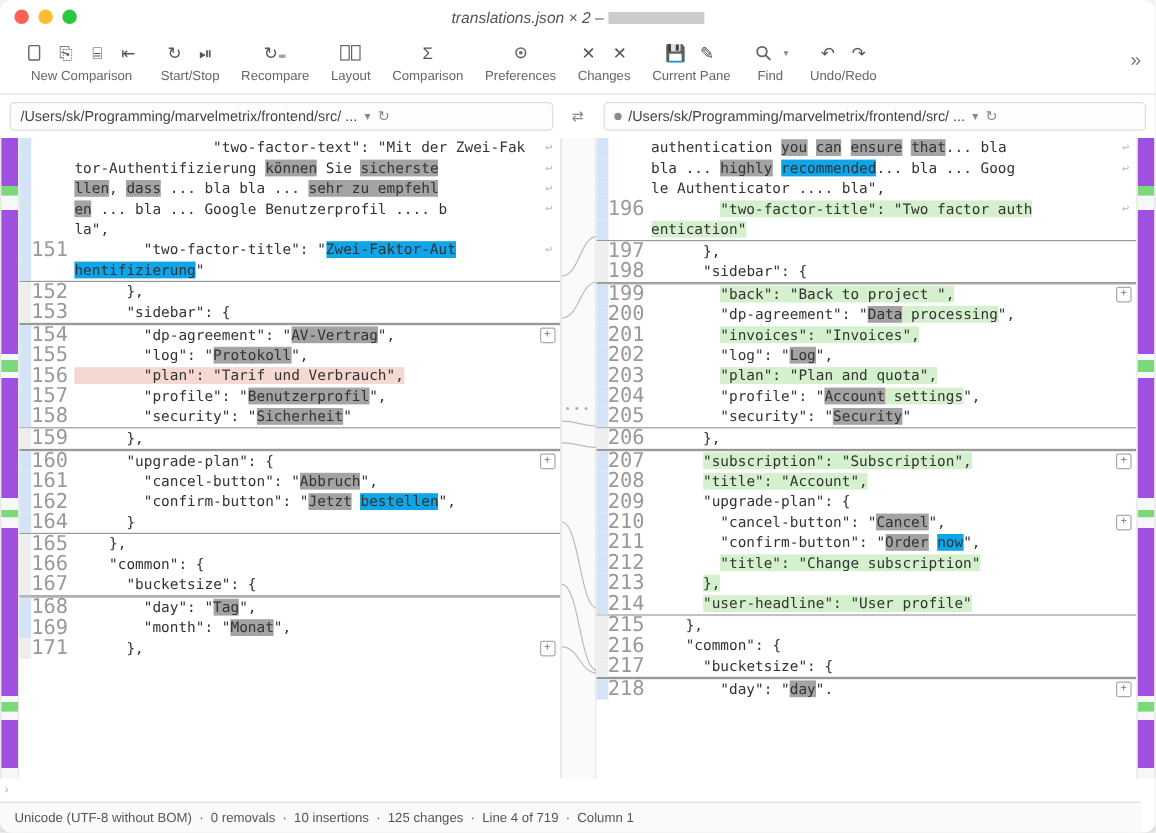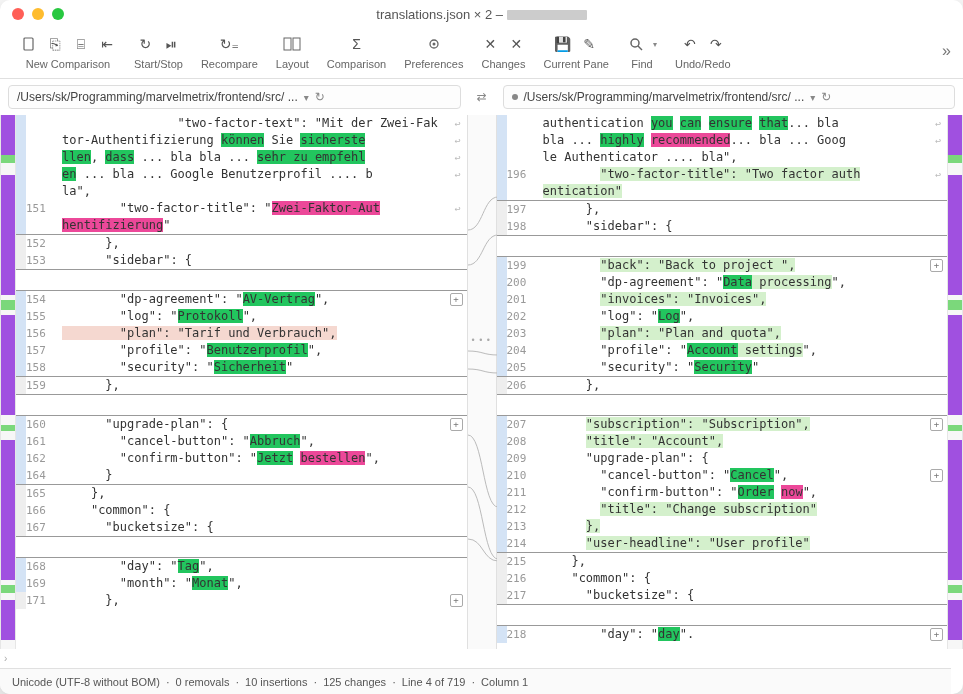--- a/index.html
+++ b/index.html
@@ -1,18 +1,18 @@
 <!DOCTYPE html>
 <html><head>
 <meta charset="utf-8">
 <style>
 * { margin: 0; padding: 0; box-sizing: border-box; }
 body { font-family: -apple-system, BlinkMacSystemFont, "Helvetica Neue", sans-serif; background: #fff; font-size: 12px; color: #333; }
 .window { width: 963px; height: 694px; position: relative; background: #fff; border-radius: 10px; overflow: hidden; box-shadow: 0 10px 40px rgba(0,0,0,0.3); }
-.titlebar { height: 28px; display: flex; align-items: center; padding: 0 12px; position: relative; }
+.titlebar { height: 28px; display: flex; align-items: center; padding: 0 12px; position: relative; font-style: italic; }
 .traffic { display: flex; gap: 8px; }
 .dot { width: 12px; height: 12px; border-radius: 50%; }
 .dot.red { background: #ff5f57; }
 .dot.yellow { background: #febc2e; }
 .dot.green { background: #28c840; }
 .title { position: absolute; left: 0; right: 0; text-align: center; font-size: 13px; color: #555; font-weight: 500; }
 .title .gray-block { display: inline-block; width: 80px; height: 10px; background: #ccc; vertical-align: middle; border-radius: 1px; }
 
 .toolbar { display: flex; align-items: center; padding: 4px 12px 8px; gap: 2px; border-bottom: 1px solid #e0e0e0; }
 .tgroup { display: flex; flex-direction: column; align-items: center; gap: 2px; padding: 0 8px; }
@@ -30,32 +30,32 @@
 .unsaved { width:6px; height:6px; border-radius:50%; background:#888; }
 
 .panes { display: flex; height: 534px; }
 .gutter { width: 16px; background: #f7f7f7; border-right: 1px solid #e6e6e6; border-left: 1px solid #e6e6e6; position: relative; overflow: hidden; }
 .gmark { position: absolute; left: 0; width: 100%; }
 .gmark.p { background: #a050e0; }
 .gmark.g { background: #7bd87b; }
 .pane { flex: 1; position: relative; overflow: hidden; background: #fff; font-family: Menlo, Monaco, monospace; font-size: 12px; }
 .lines { }
 .row { display: flex; min-height: 17px; line-height: 17px; align-items: stretch; position: relative; }
-.ln { width: 36px; text-align: left; padding-right: 6px; color: #999; font-size: 11px; flex-shrink: 0; user-select: none; }
+.ln { width: 36px; text-align: left; padding-right: 6px; color: #999; font-size: 17px; flex-shrink: 0; user-select: none; }
 .edge { width: 10px; flex-shrink: 0; }
 .edge.blue { background: #d4e3f5; }
 .edge.gray { background: #eee; }
 .code { flex: 1; white-space: pre-wrap; word-break: break-all; padding-right: 20px; color: #333; position: relative; }
 .hl-pk { background: #f5d8d0; }
 .hl-gn { background: #d4f0cc; }
-.hl-pu { background: #22c55e; }
-.hl-or { background: #ec4899; }
+.hl-pu { background: #a3a3a3; }
+.hl-or { background: #0ea5e9; }
 .marker { position: absolute; right: 4px; top: 2px; width: 13px; height: 13px; border: 1px solid #aaa; border-radius: 2px; font-size: 9px; line-height: 11px; text-align: center; color: #777; background: #fff; cursor: pointer; }
 .arrow-r { color: #bbb; position: absolute; right: 6px; font-size: 10px; }
-.block-border { border-top: 1px solid #999; margin-top: 20px; }
+.block-border { border-top: 1px solid #999; }
 .block-border-b { border-bottom: 1px solid #999; }
 .mid { width: 30px; position: relative; background: #fafafa; border-left: 1px solid #e0e0e0; border-right: 1px solid #e0e0e0; }
 .mid svg { position: absolute; top: 0; left: 0; }
 .midtext { position: absolute; left: 4px; font-size: 9px; color: #aaa; letter-spacing: 1px; }
 
 .statusbar { position: absolute; bottom: 0; left: 0; right: 12px; height: 26px; border-top: 1px solid #e0e0e0; display: flex; align-items: center; padding: 0 12px; font-size: 11px; color: #555; gap: 6px; background: #fafafa; }
 </style>
 </head>
 <body>
 

